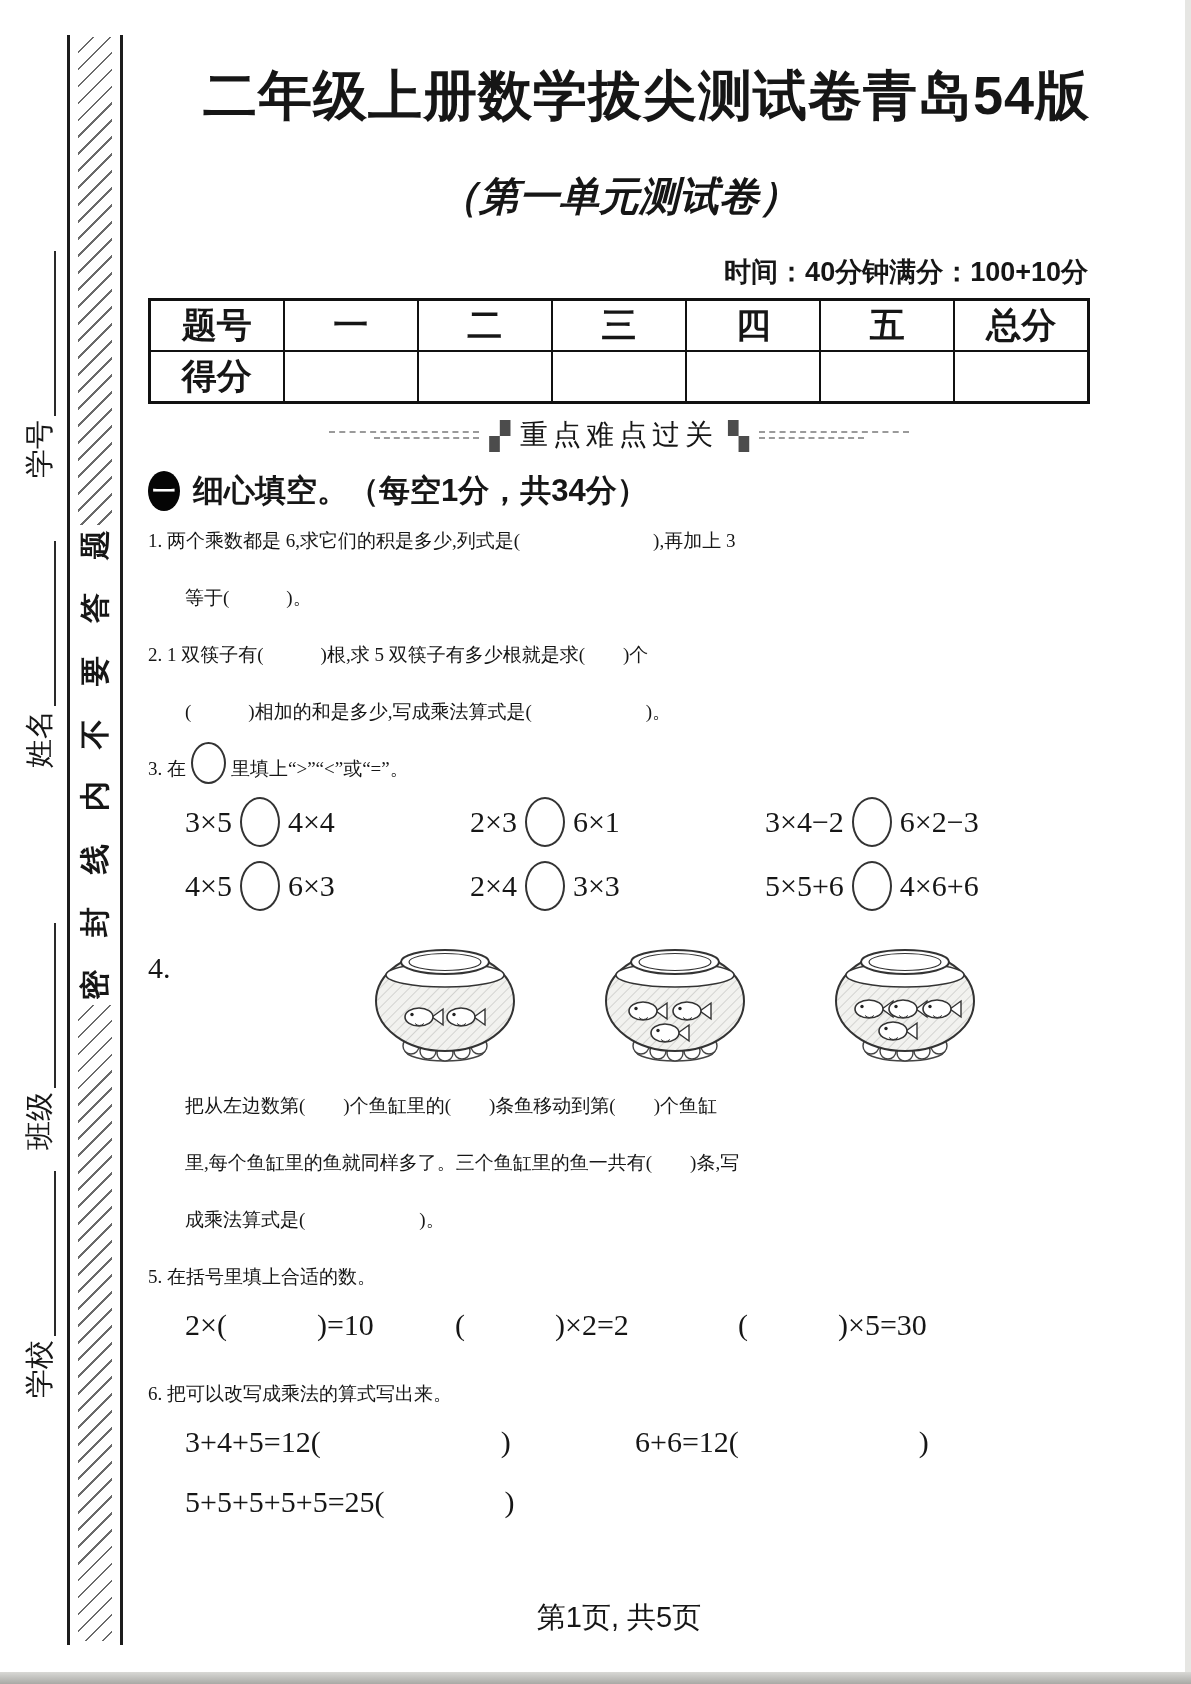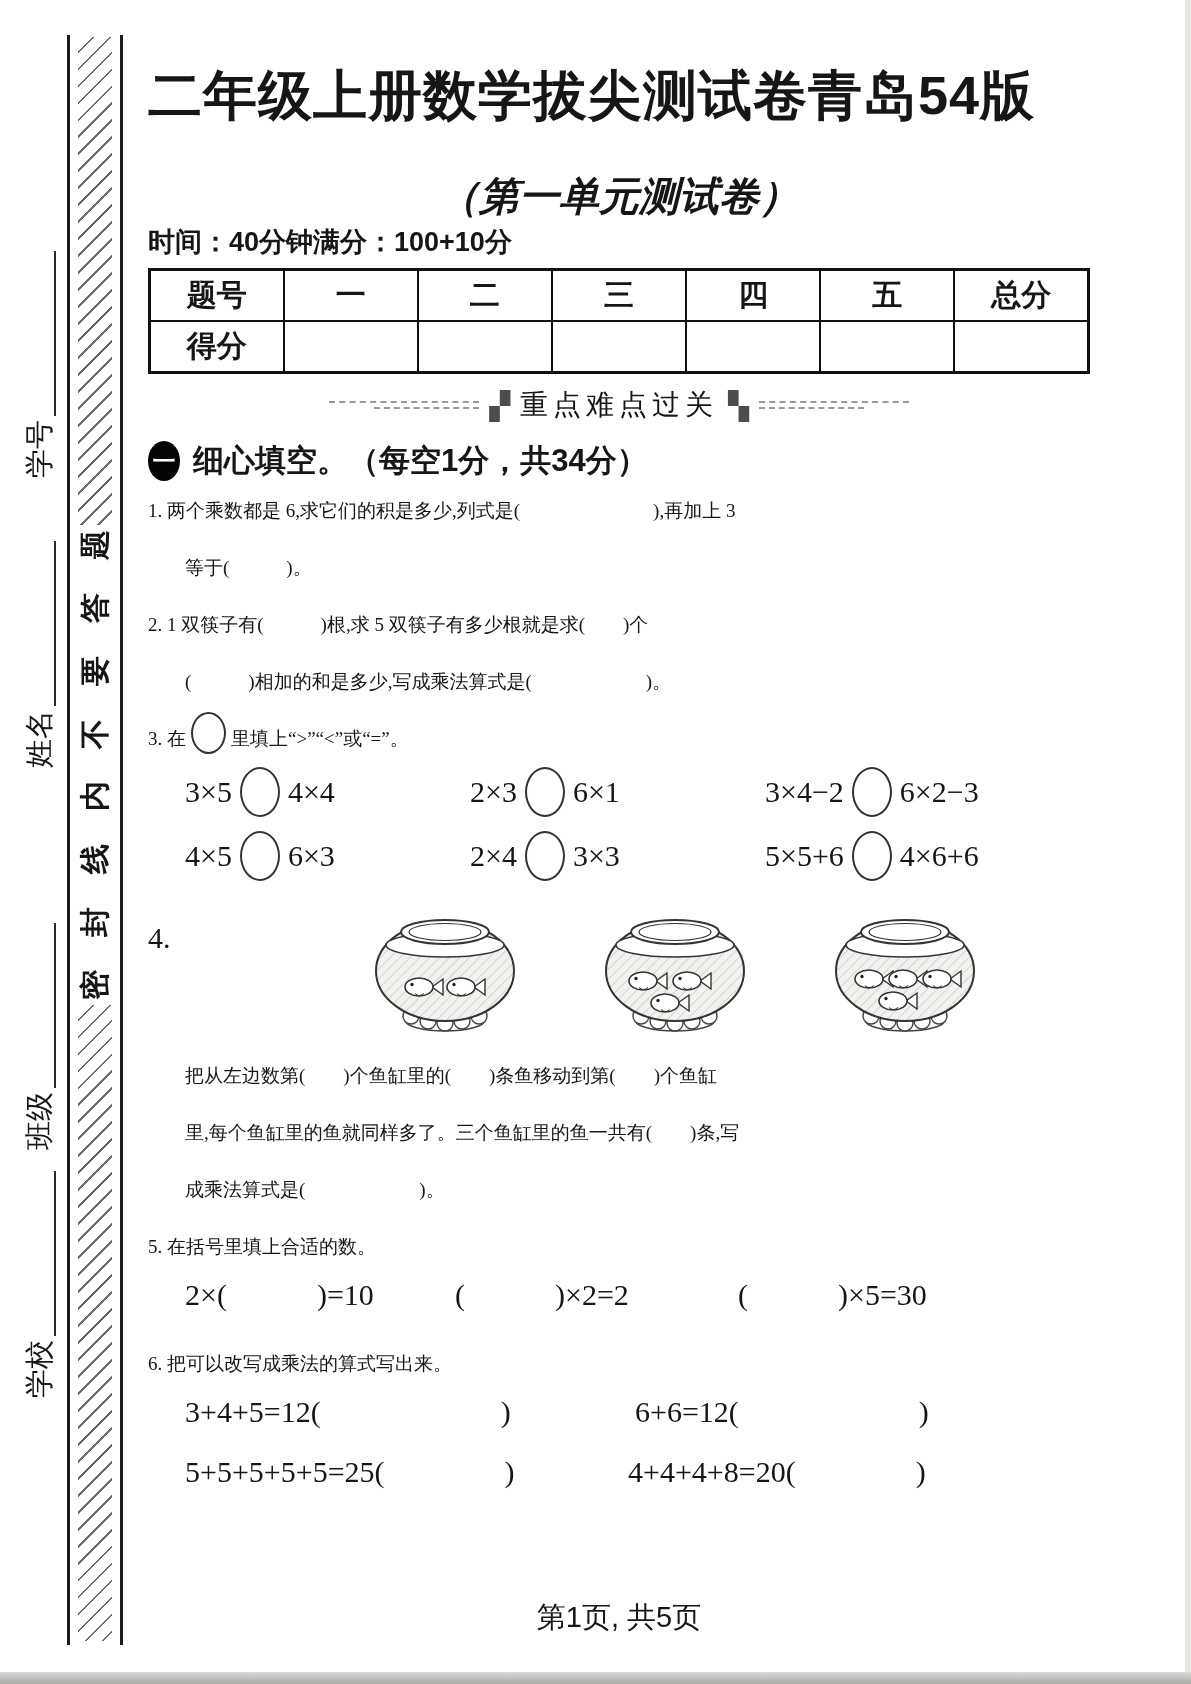--- a/index.html
+++ b/index.html
@@ -17,30 +17,30 @@
     display:flex;flex-direction:column;justify-content:space-between;align-items:center;}
   .seal-ch{transform:rotate(-90deg);font-size:30px;font-weight:600;line-height:1;}
 
   .side-label{position:absolute;left:20px;width:285px;height:40px;
     transform:rotate(-90deg);transform-origin:0 0;
     display:flex;align-items:center;gap:4px;font-size:29px;white-space:nowrap;}
   .side-line{display:inline-block;width:165px;height:30px;border-bottom:2.5px solid #2a2a2a;}
 
   
   .main{position:absolute;left:148px;top:40px;width:942px;}
-  .title{margin:20px 0 0 0;text-align:left;font-family:"Liberation Sans",sans-serif;
+  .title{margin:20px 0 0 0;text-align:right;font-family:"Liberation Sans",sans-serif;
     font-size:54px;font-weight:900;letter-spacing:1px;}
   .subtitle{margin:36px 0 0 0;text-align:center;font-family:"Liberation Sans",sans-serif;
     font-size:40px;font-weight:900;font-style:italic;}
-  .time-info{font-family:"Liberation Sans",sans-serif;
+  .time-info{margin-top:30px;text-align:right;font-family:"Liberation Sans",sans-serif;
     font-size:27px;font-weight:600;padding-right:2px;}
 
   .score-table{width:100%;border-collapse:collapse;margin-top:8px;border:3px solid #111;}
   .score-table td{border:2px solid #111;height:47px;text-align:center;
-    font-family:"Liberation Sans",sans-serif;font-size:30px;font-weight:700;width:13.4%;}
+    font-family:"Liberation Sans",sans-serif;font-size:35px;font-weight:700;width:13.4%;}
 
   .banner{margin-top:12px;display:flex;align-items:center;justify-content:center;gap:10px;}
   .banner-text{font-family:"Liberation Sans",sans-serif;font-size:28px;font-weight:400;letter-spacing:5px;}
   .orn i{display:block;height:0;border-top:2.5px dashed #9a9a9a;margin:4px 0;}
   .orn-l i:first-child{width:150px;}
   .orn-l i:last-child{width:105px;margin-left:45px;}
   .orn-r i:first-child{width:150px;}
   .orn-r i:last-child{width:105px;margin-right:45px;}
   .orn-blk{font-family:"DejaVu Sans",sans-serif;font-size:27px;color:#4c4c4c;line-height:1;}
 
@@ -323,21 +323,20 @@
       <span style="left:590px">(　　　)×5=30</span>
     </div>
 
     <p class="q">6. 把可以改写成乘法的算式写出来。</p>
     <div class="eq-row">
       <span style="left:37px">3+4+5=12(　　　　　　)</span>
       <span style="left:487px">6+6=12(　　　　　　)</span>
     </div>
     <div class="eq-row">
       <span style="left:37px">5+5+5+5+5=25(　　　　)</span>
-      <span style="left:480px">4+4+4+8=20(　　　　)</span>
     </div>
   </div>
 
   <div class="footer">第1页, 共5页</div>
 
   <div class="edge-right"></div>
   <div class="edge-bottom"></div>
 </div>
 
 </body></html>

